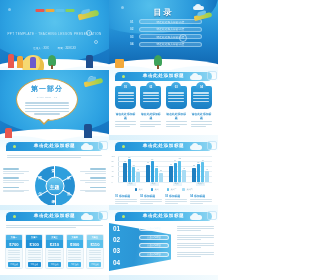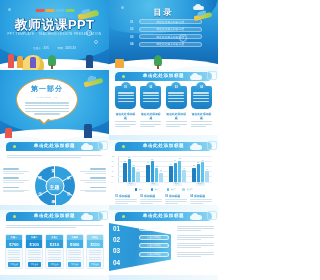--- a/index.html
+++ b/index.html
@@ -217,21 +217,20 @@
     <div class="bub" style="left:8px;top:8px;width:3px;height:3px"></div>
     <div class="bubo" style="left:86px;top:30px;width:6px;height:6px"></div>
     <div class="bubo" style="left:94px;top:40px;width:4px;height:4px"></div>
     <div class="plane"></div>
     <div class="cov-ribbon">
       <i style="background:#e8584f"></i>
         <i style="background:#f2a93b"></i>
         <i style="background:#5fc2ec"></i>
         <i style="background:#8ad05a"></i>
     </div>
-    <div class="cov-title">教师说课PPT</div>
     <div class="cov-sub">PPT TEMPLATE · TEACHING LESSON PRESENTATION</div>
     <div class="cov-meta">
       <span>汇报人：XXX</span>
       <span>时间：20XX.XX</span>
     </div>
     <div class="foambot"></div>
     <div class="foambot2"></div>
     <div class="foambot3"></div>
     <div class="cov-moon"></div>
     <div class="tree" style="left:48px;background:#3fa35a"></div>

